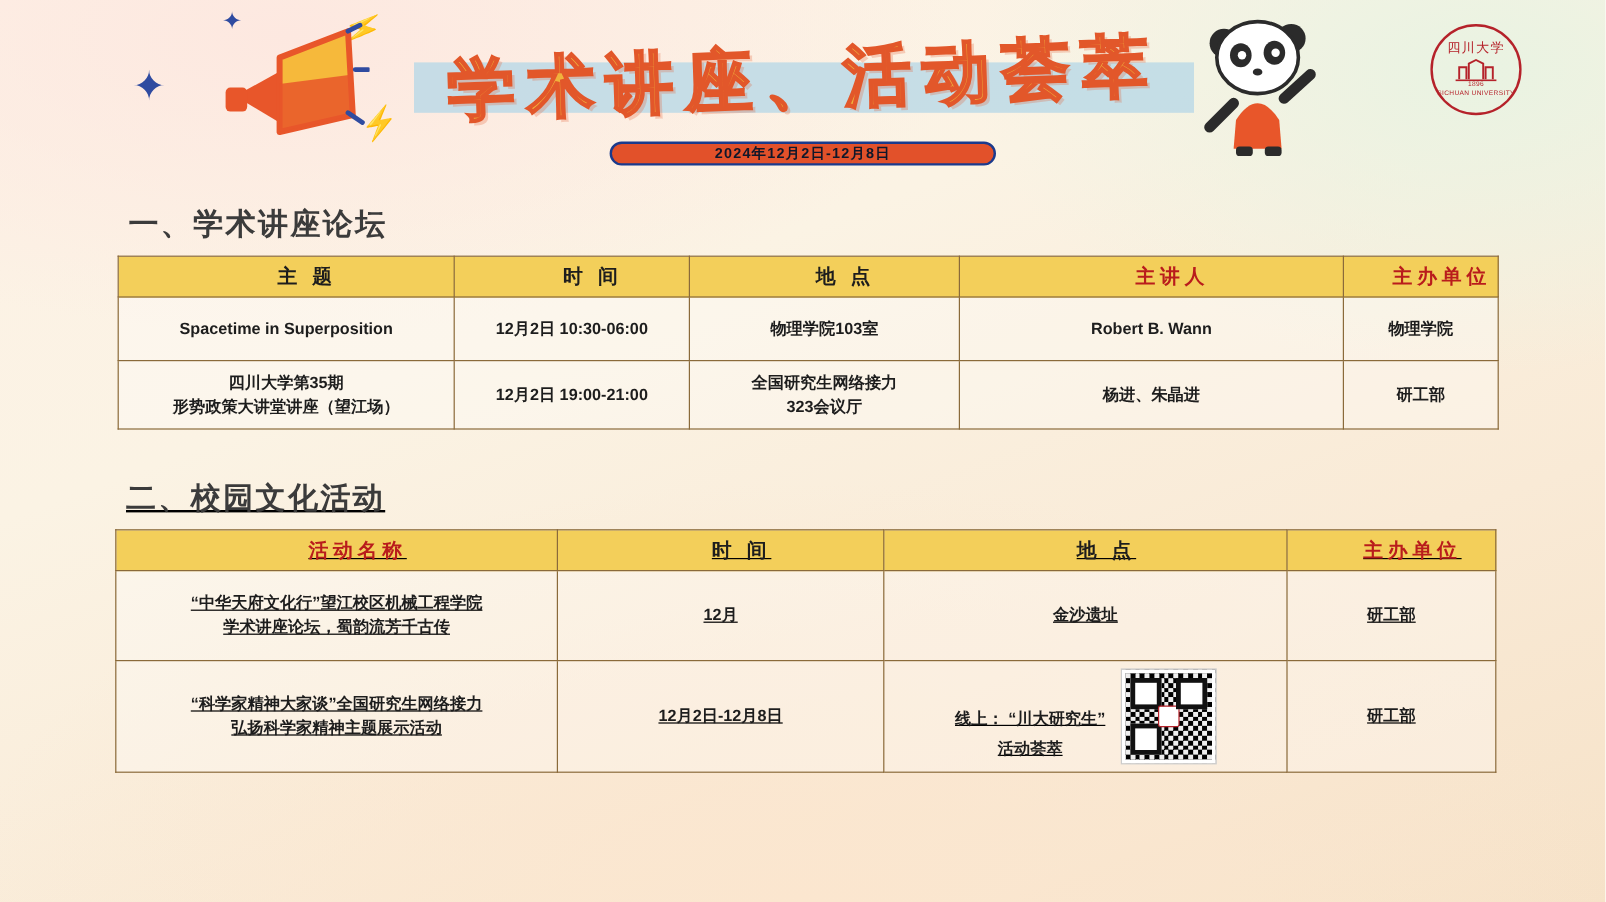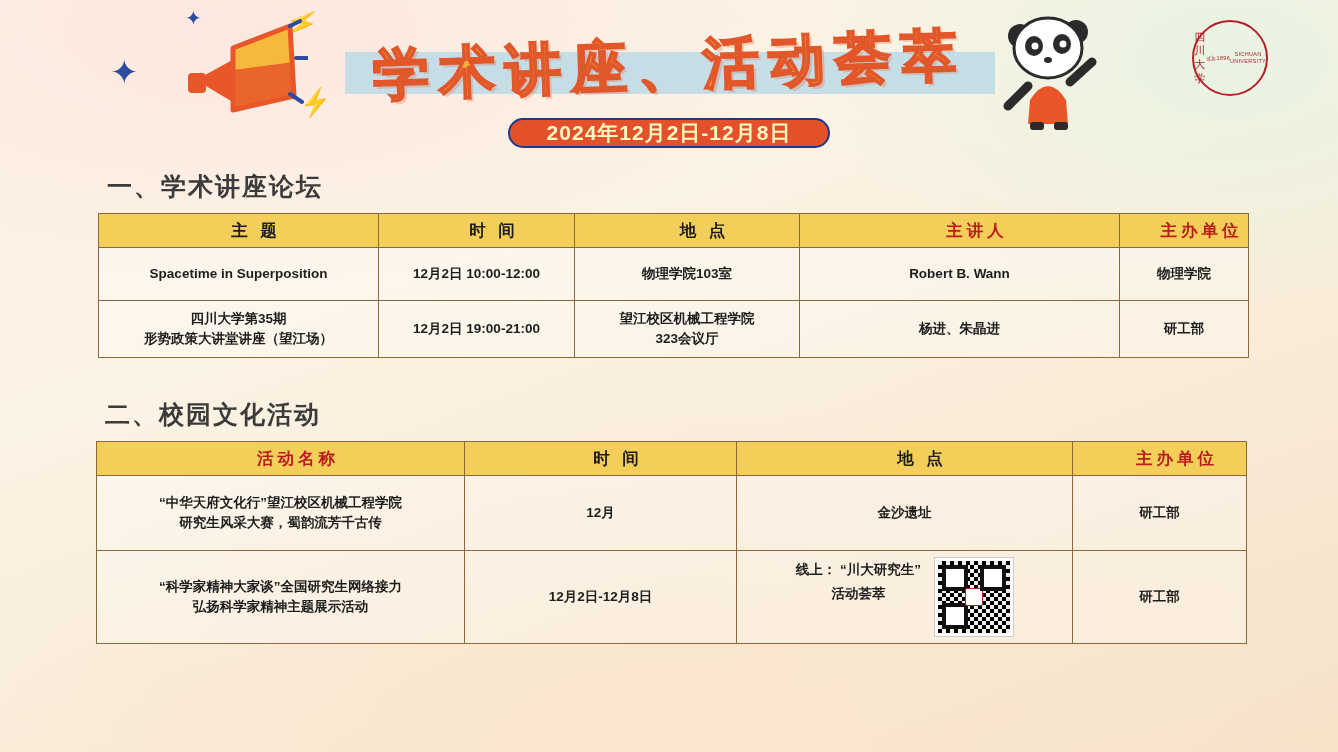--- a/index.html
+++ b/index.html
@@ -53,26 +53,26 @@
     -webkit-text-stroke: 2px #e2572a;
     text-shadow: 3px 3px 0 rgba(226,87,42,.25);
     transform: rotate(-2deg);
     white-space: nowrap;
   }
   .date-pill {
     position: absolute;
     left: 508px;
     top: 118px;
     width: 322px;
-    height: 30px;
+    height: 20px;
     border-radius: 16px;
     background: #e2512a;
     border: 2px solid #1b3a8c;
-    color: #fef9c3;
-    font-size: 21px;
+    color: #0f172a;
+    font-size: 12px;
     font-weight: bold;
     display: flex;
     align-items: center;
     justify-content: center;
     letter-spacing: 1px;
     box-sizing: border-box;
   }
 
   
   .megaphone { position: absolute; left: 178px; top: 18px; width: 130px; height: 105px; }
@@ -91,40 +91,41 @@
     position: absolute;
     left: 1192px;
     top: 20px;
     width: 76px;
     height: 76px;
     border: 2px solid #b5222a;
     border-radius: 50%;
     box-sizing: border-box;
     color: #b5222a;
     display: flex;
+    flex-direction: column;
     align-items: center;
     justify-content: center;
     font-size: 9px;
     line-height: 1.25;
     text-align: center;
   }
   .badge .badge-cn { font-size: 11px; letter-spacing: 1px; }
   .badge .badge-en { font-size: 5.5px; letter-spacing: .3px; }
 
   
   .section-heading {
     font-size: 25px;
     color: #3b3b3b;
     font-weight: bold;
     margin: 0 0 10px 105px;
     letter-spacing: 2px;
     font-family: "DejaVu Sans", sans-serif;
   }
   .sec1 { position: absolute; left: 2px; top: 170px; width: 100%; }
-  .sec2 { position: absolute; left: 0; top: 398px; width: 100%; }
+  .sec2 { position: absolute; left: 0; top: 398px; width: 100%; text-decoration: underline; }
 
   table {
     border-collapse: collapse;
     margin-left: 96px;
     width: 1150px;
     table-layout: fixed;
   }
   th, td {
     border: 1px solid #8a6a3a;
     text-align: center;
@@ -158,21 +159,21 @@
   .t2 col.d3 { width: 336px; }
   .t2 col.d4 { width: 174px; }
 
   .row-h1 td { height: 38px; }
   .row-h2 td { height: 42px; }
   .row-tall td { height: 60px; }
   .row-xtall td { height: 78px; }
 
   .venue-qr {
     display: flex;
-    align-items: flex-start;
+    align-items: flex-end;
     justify-content: center;
     gap: 14px;
   }
   .venue-qr .vtext { line-height: 1.8; }
   .qr {
     width: 72px;
     height: 72px;
     background:
       repeating-linear-gradient(0deg,#111 0 4px, #fff 4px 8px),
       repeating-linear-gradient(90deg,#111 0 4px,#fff 4px 8px);
@@ -268,33 +269,33 @@
           <th>主  题</th>
           <th>时  间</th>
           <th>地  点</th>
           <th class="red">主讲人</th>
           <th class="red">主办单位</th>
         </tr>
       </thead>
       <tbody>
         <tr class="row-h1">
           <td>Spacetime in Superposition</td>
-          <td>12月2日 10:00-12:00</td>
+          <td>12月2日 10:30-06:00</td>
           <td>物理学院103室</td>
           <td>Robert B. Wann</td>
           <td>物理学院</td>
         </tr>
         <tr class="row-h2">
           <td>
             <div>四川大学第35期</div>
             <div>形势政策大讲堂讲座（望江场）</div>
           </td>
           <td>12月2日 19:00-21:00</td>
           <td>
-            <div>望江校区机械工程学院</div>
+            <div>全国研究生网络接力</div>
             <div>323会议厅</div>
           </td>
           <td>杨进、朱晶进</td>
           <td>研工部</td>
         </tr>
       </tbody>
     </table>
   </div>
 
   <div class="sec2">
@@ -311,21 +312,21 @@
           <th class="red">活动名称</th>
           <th>时  间</th>
           <th>地  点</th>
           <th class="red">主办单位</th>
         </tr>
       </thead>
       <tbody>
         <tr class="row-tall">
           <td>
             <div>“中华天府文化行”望江校区机械工程学院</div>
-            <div>研究生风采大赛，蜀韵流芳千古传</div>
+            <div>学术讲座论坛，蜀韵流芳千古传</div>
           </td>
           <td>12月</td>
           <td>金沙遗址</td>
           <td>研工部</td>
         </tr>
         <tr class="row-xtall">
           <td>
             <div>“科学家精神大家谈”全国研究生网络接力</div>
             <div>弘扬科学家精神主题展示活动</div>
           </td>

